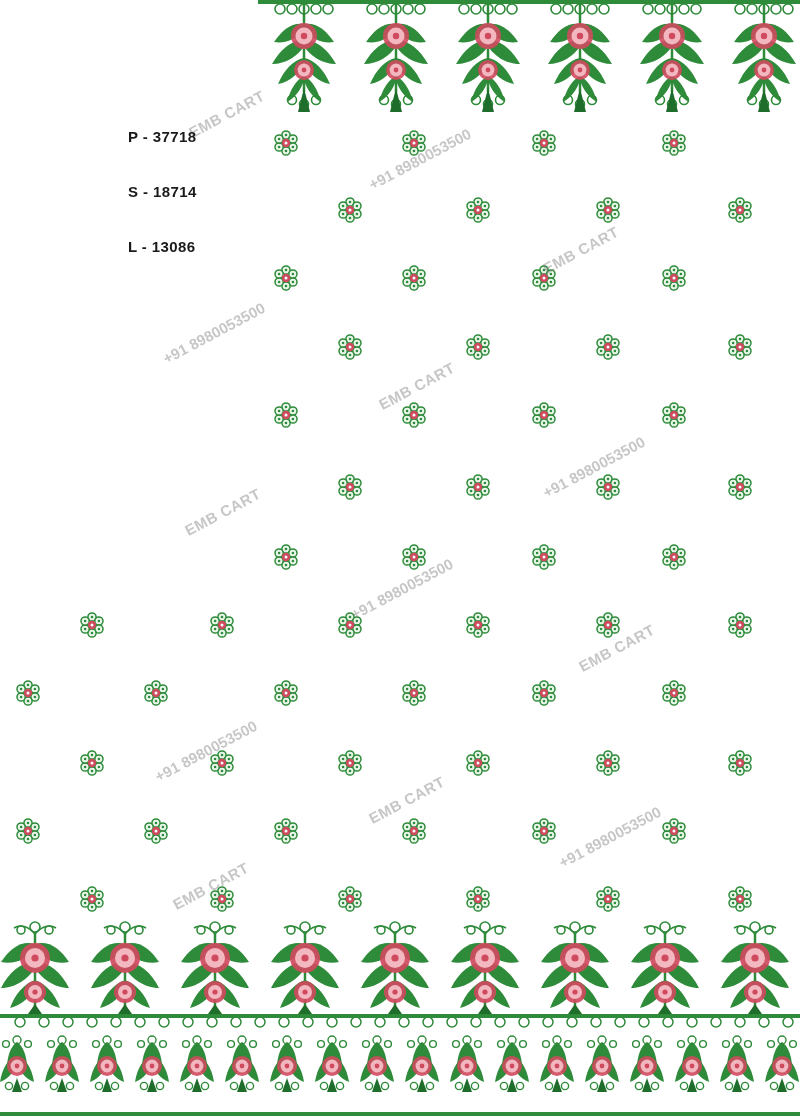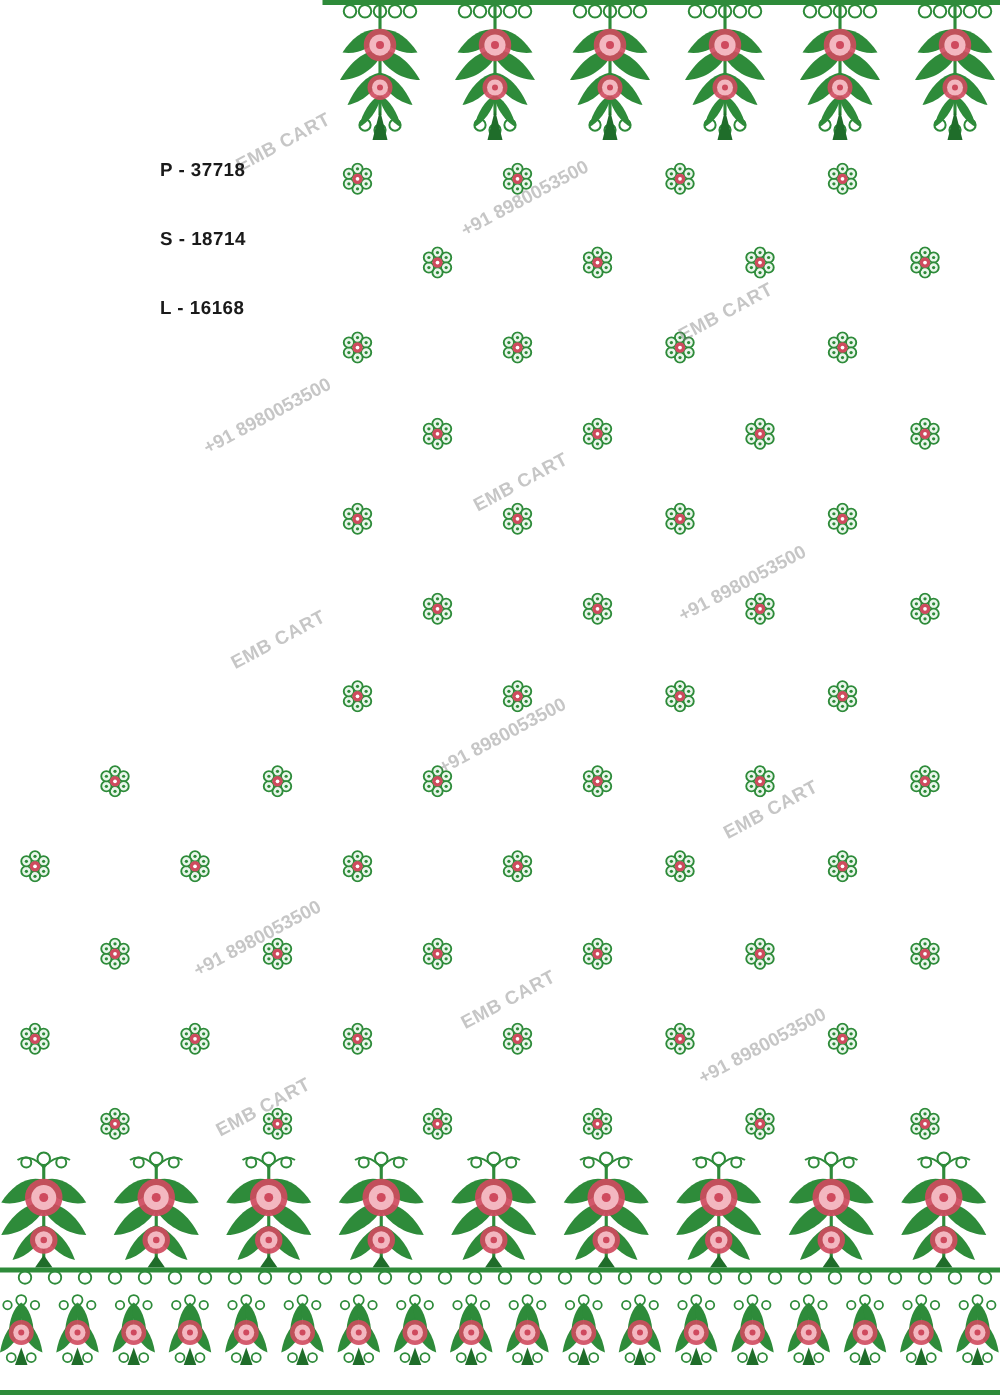--- a/index.html
+++ b/index.html
@@ -1066,21 +1066,21 @@
           <circle cx="6.1" cy="9" r="4.1" fill="#e9f6ea" stroke="#2e8b3a" stroke-width="1.5"></circle>
           <circle cx="6.1" cy="9" r="1.3" fill="#2e8b3a"></circle>
           <circle cx="13" cy="13" r="4.2" fill="#cf4a5e"></circle>
           <circle cx="13" cy="13" r="1.5" fill="#ffffff"></circle>
         </svg></div>
     </div>
 
   <div class="codes">
     <div class="code-line">P - 37718</div>
     <div class="code-line">S - 18714</div>
-    <div class="code-line">L - 16168</div>
+    <div class="code-line">L - 13086</div>
   </div>
 
   <div class="wm-layer" id="wm-layer">
       <div class="wm brand" style="left: 186px; top: 126px; transform: rotate(-28deg);">EMB CART</div>
       <div class="wm phone" style="left: 366px; top: 178px; transform: rotate(-28deg);">+91 8980053500</div>
       <div class="wm phone" style="left: 160px; top: 352px; transform: rotate(-28deg);">+91 8980053500</div>
       <div class="wm brand" style="left: 540px; top: 262px; transform: rotate(-28deg);">EMB CART</div>
       <div class="wm brand" style="left: 376px; top: 398px; transform: rotate(-28deg);">EMB CART</div>
       <div class="wm phone" style="left: 540px; top: 486px; transform: rotate(-28deg);">+91 8980053500</div>
       <div class="wm brand" style="left: 182px; top: 524px; transform: rotate(-28deg);">EMB CART</div>

